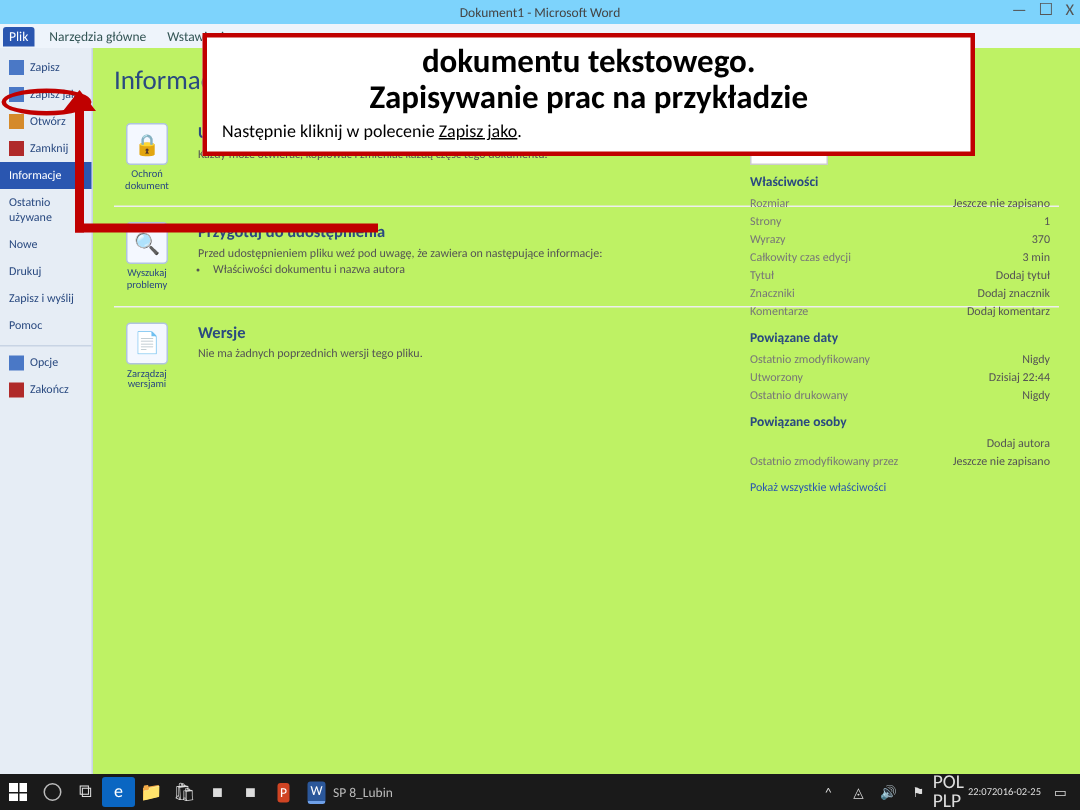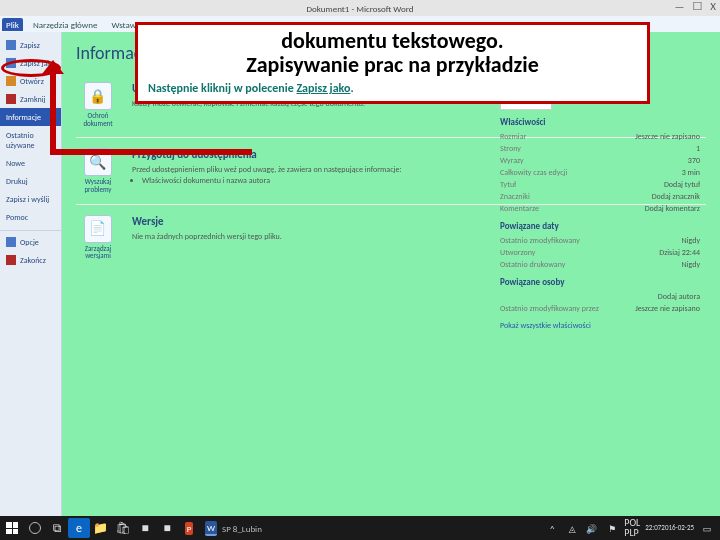--- a/index.html
+++ b/index.html
@@ -1,28 +1,28 @@
 <!DOCTYPE html>
 <html><head>
 <meta charset="utf-8">
 <style>
   * { margin: 0; padding: 0; box-sizing: border-box; font-family: Calibri, Arial, sans-serif; }
   body { width: 720px; height: 540px; background: #fff; position: relative; overflow: hidden; }
 
   .word-window { position: absolute; left: 0; top: 0; width: 720px; height: 540px; background: #fff; }
 
-  .titlebar { height: 16px; background: #e5e5e5; display: flex; align-items: center; justify-content: center; position: relative; font-size: 9px; color: #444; }
+  .titlebar { height: 16px; background: #7dd3fc; display: flex; align-items: center; justify-content: center; position: relative; font-size: 9px; color: #444; }
   .titlebar .wincontrols { position: absolute; right: 4px; top: 0; display: flex; gap: 8px; font-size: 11px; }
   .titlebar .wincontrols span { cursor: pointer; color: #555; }
 
   .ribbon-tabs { height: 16px; background: #eef4fb; display: flex; align-items: center; font-size: 9px; color: #355; padding-left: 2px; gap: 6px; }
   .ribbon-tab { padding: 1px 4px; cursor: pointer; }
   .ribbon-tab.active { background: #2a56b0; color: #fff; border-top-left-radius: 2px; border-top-right-radius: 2px; }
 
-  .backstage { position: absolute; top: 32px; left: 0; right: 0; bottom: 24px; display: flex; background: #86efac; }
+  .backstage { position: absolute; top: 32px; left: 0; right: 0; bottom: 24px; display: flex; background: #bef264; }
 
   .backstage-nav { width: 62px; background: #e6edf5; border-right: 1px solid #c8d4e4; padding-top: 4px; display: flex; flex-direction: column; font-size: 8px; color: #2a4; }
   .backstage-nav .nav-item { padding: 4px 6px; display: flex; align-items: center; gap: 4px; cursor: pointer; color: #2a4a80; }
   .backstage-nav .nav-item.selected { background: #2a56b0; color: #fff; }
   .backstage-nav .nav-item.sep { border-top: 1px solid #c8d4e4; margin-top: 4px; padding-top: 6px; }
   .backstage-nav .icon-sq { width: 10px; height: 10px; background: #4a78c6; display: inline-block; }
   .backstage-nav .icon-sq.orange { background: #d58a2a; }
   .backstage-nav .icon-sq.red { background: #b02a2a; }
 
   .backstage-main { flex: 1; padding: 10px 14px; font-size: 9px; color: #444; position: relative; }
@@ -40,21 +40,21 @@
   .props h4 { font-size: 9px; color: #2a4a80; margin: 6px 0 3px; }
   .props .prow { display: flex; justify-content: space-between; padding: 1px 0; }
   .props .prow .k { color: #777; }
   .props .prow .v { color: #555; }
   .props .link { color: #2a56b0; cursor: pointer; }
   .props .thumb { width: 52px; height: 68px; background: #fff; border: 1px solid #ccc; margin-bottom: 6px; }
 
   
   .callout { position: absolute; left: 135px; top: 22px; width: 515px; border: 3px solid #c00000; background: #fff; padding: 4px 10px 6px; z-index: 50; }
   .callout .line1 { font-size: 22px; font-weight: bold; color: #000; text-align: center; line-height: 1.1; }
-  .callout .line2 { font-size: 12px; font-weight: bold; color: #0f766e; margin-top: 4px; }
+  .callout .line2 { font-size: 12px; font-weight: normal; color: #000000; margin-top: 4px; }
   .callout .line2 .u { text-decoration: underline; }
 
   
   .arrow-h { position: absolute; left: 50px; top: 149px; width: 202px; height: 6px; background: #c00000; z-index: 40; }
   .arrow-v { position: absolute; left: 50px; top: 70px; width: 6px; height: 85px; background: #c00000; z-index: 40; }
   .arrow-head { position: absolute; left: 42px; top: 60px; width: 0; height: 0; border-left: 11px solid transparent; border-right: 11px solid transparent; border-bottom: 14px solid #c00000; z-index: 41; }
 
   
   .oval { position: absolute; left: 1px; top: 59px; width: 60px; height: 18px; border: 3px solid #c00000; border-radius: 50%; z-index: 42; pointer-events:none; }
 
@@ -279,21 +279,21 @@
       </div>
     <div class="ticon">
         <span class="wordapp">W</span>
       </div>
     <div class="spacer">SP 8_Lubin</div>
     <div class="tray">
       <div class="ticon">^</div>
       <div class="ticon">◬</div>
       <div class="ticon">🔊</div>
       <div class="ticon">⚑</div>
-      <div class="ticon" style="font-size:10px;line-height:1;white-space:pre">POL
+      <div class="ticon" style="font-size:13px;line-height:1;white-space:pre">POL
 PLP</div>
       <div class="clock">
         <span>22:07</span>
         <span>2016-02-25</span>
       </div>
       <div class="ticon">▭</div>
     </div>
   </div>
 
 </div>

